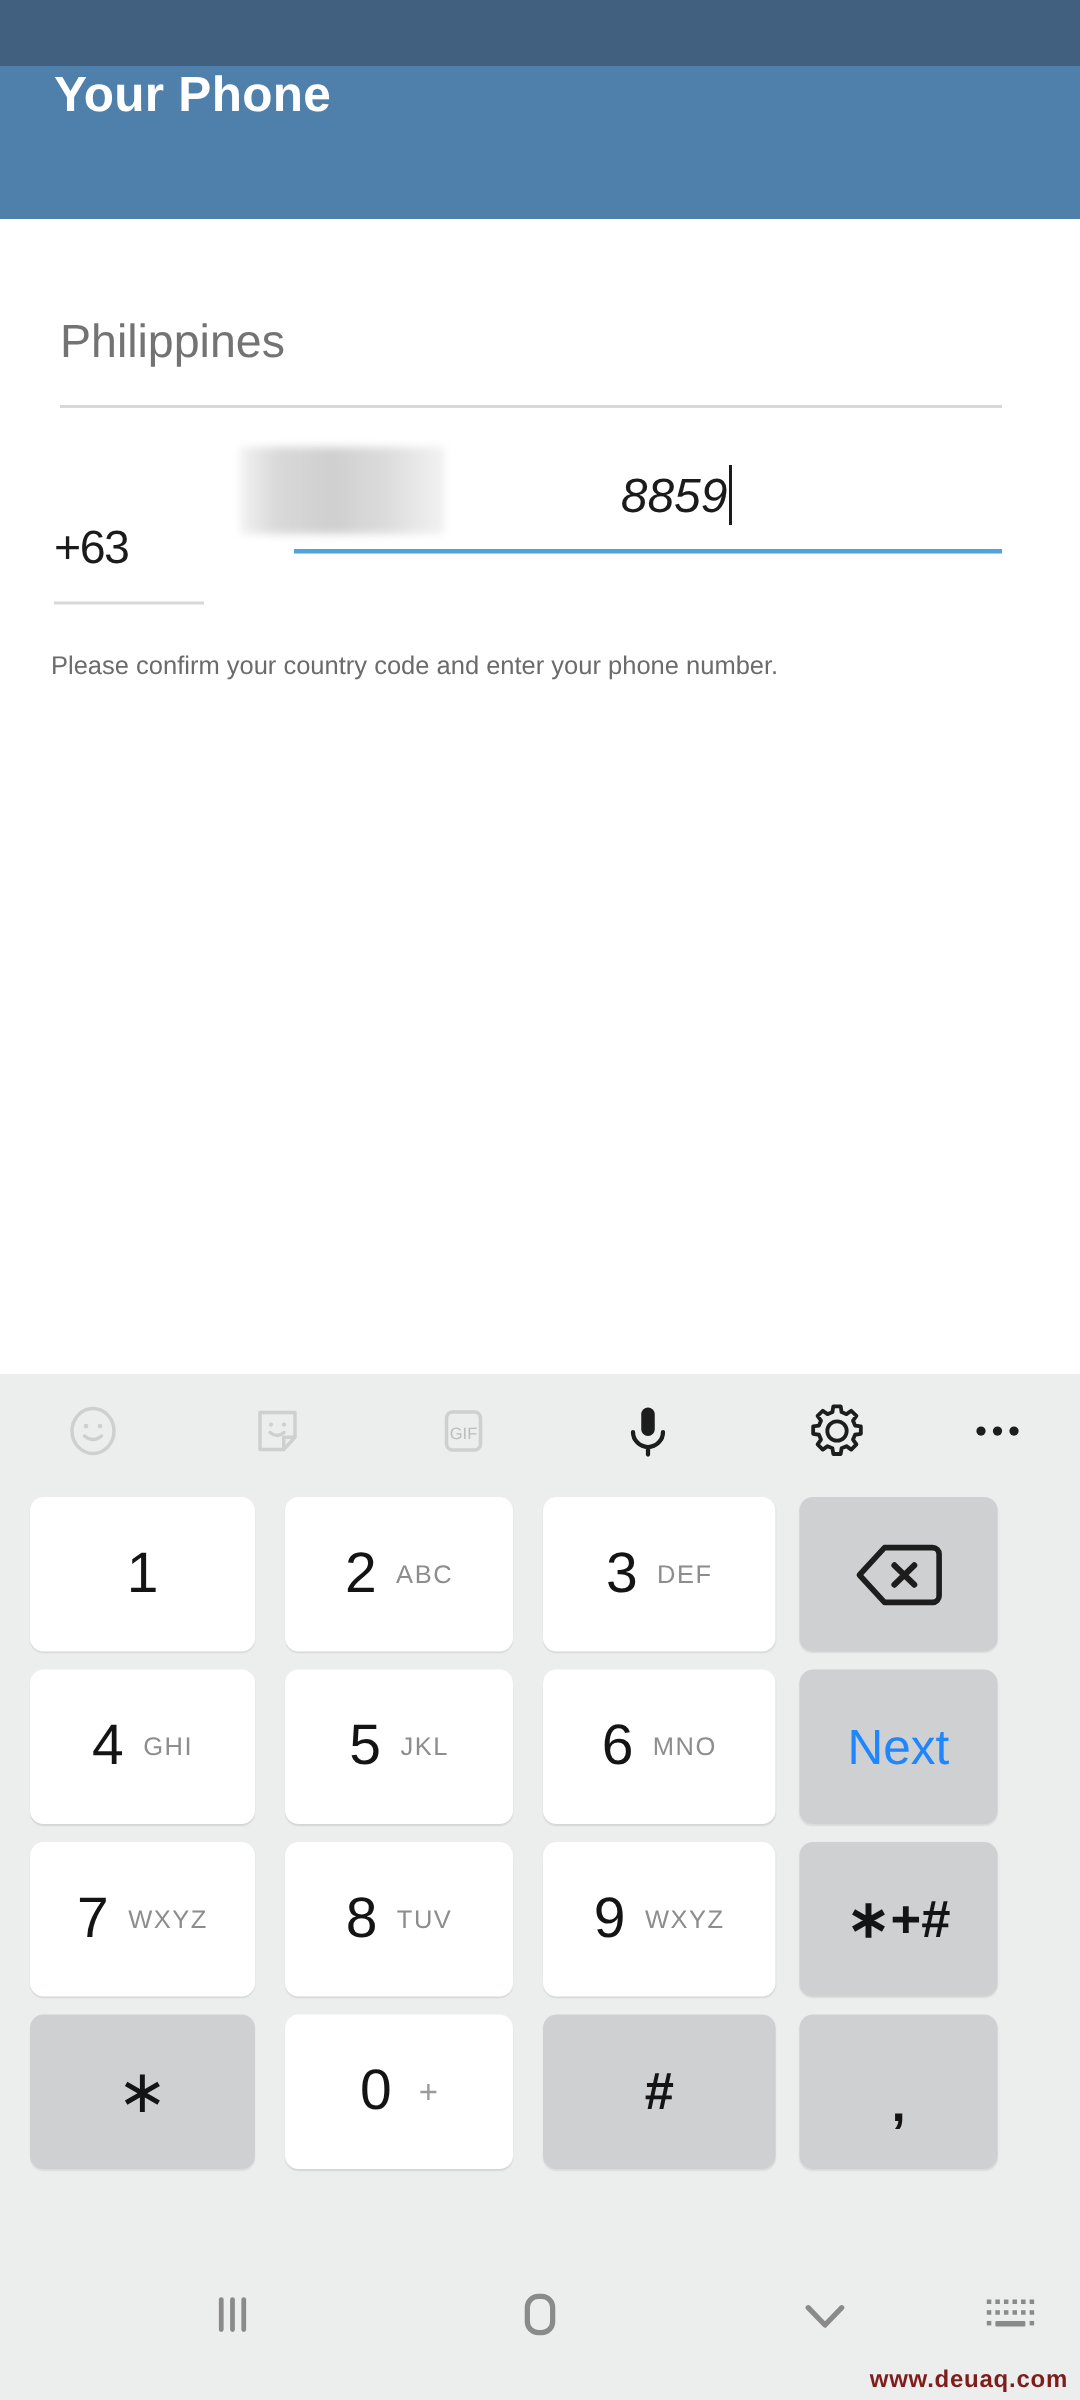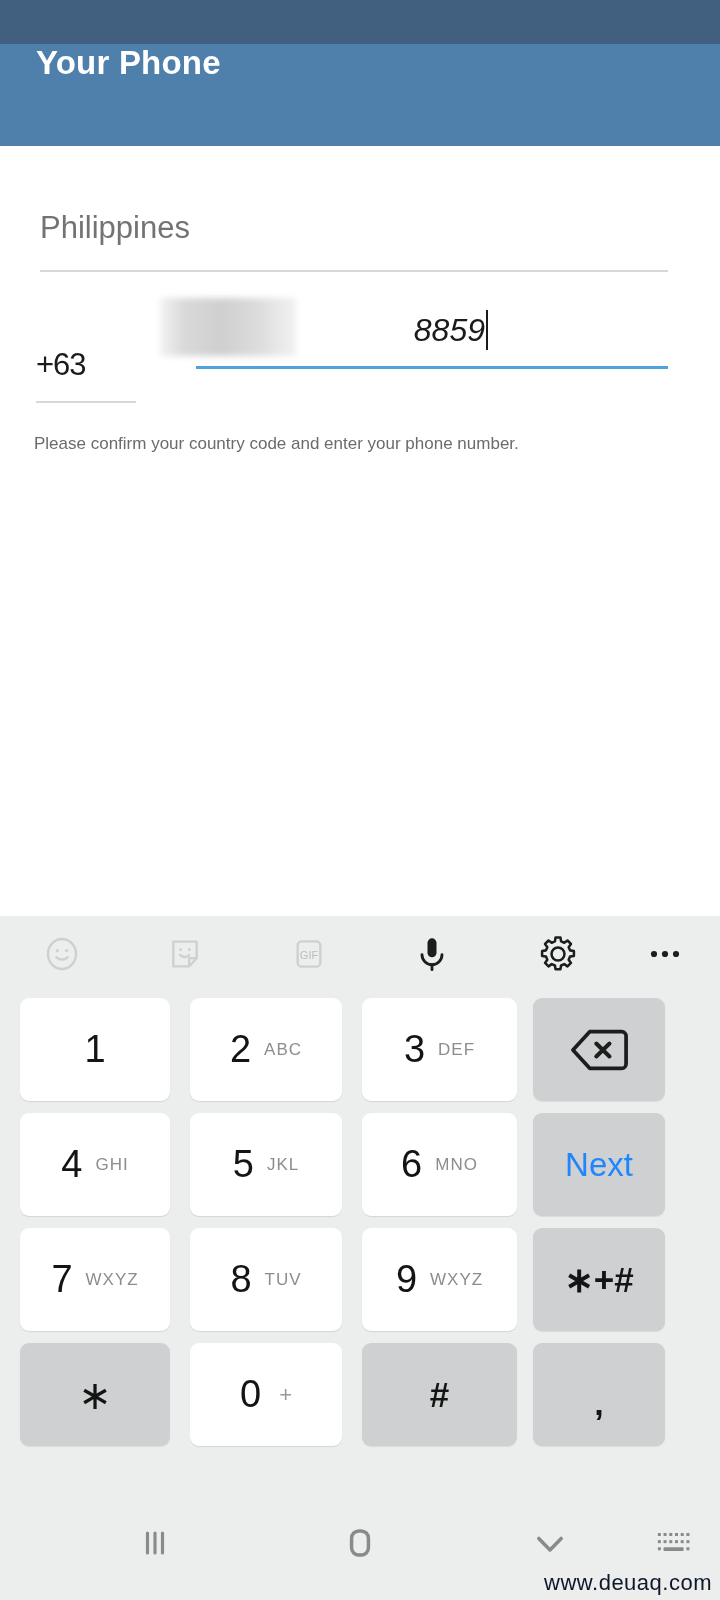--- a/index.html
+++ b/index.html
@@ -163,23 +163,24 @@
   .nav-bar {
     position:absolute; left:0; top:570px;
     width:720px; height:114px;
   }
   .nav-item {
     position:absolute; top:0; height:114px; width:110px;
     display:flex; align-items:center; justify-content:center;
   }
   .watermark {
     position:absolute; right:8px; bottom:4px;
-    font-size:22px; color:#0f172a;
+    font-size:16px; color:#7f1d1d;
     font-family:"Liberation Sans", sans-serif;
     letter-spacing:0.5px;
+    font-weight:bold;
   }
 </style>
 </head>
 <body>
 
 <div id="screen">
 
   <div class="status-bar"></div>
 
   <div class="app-bar">

